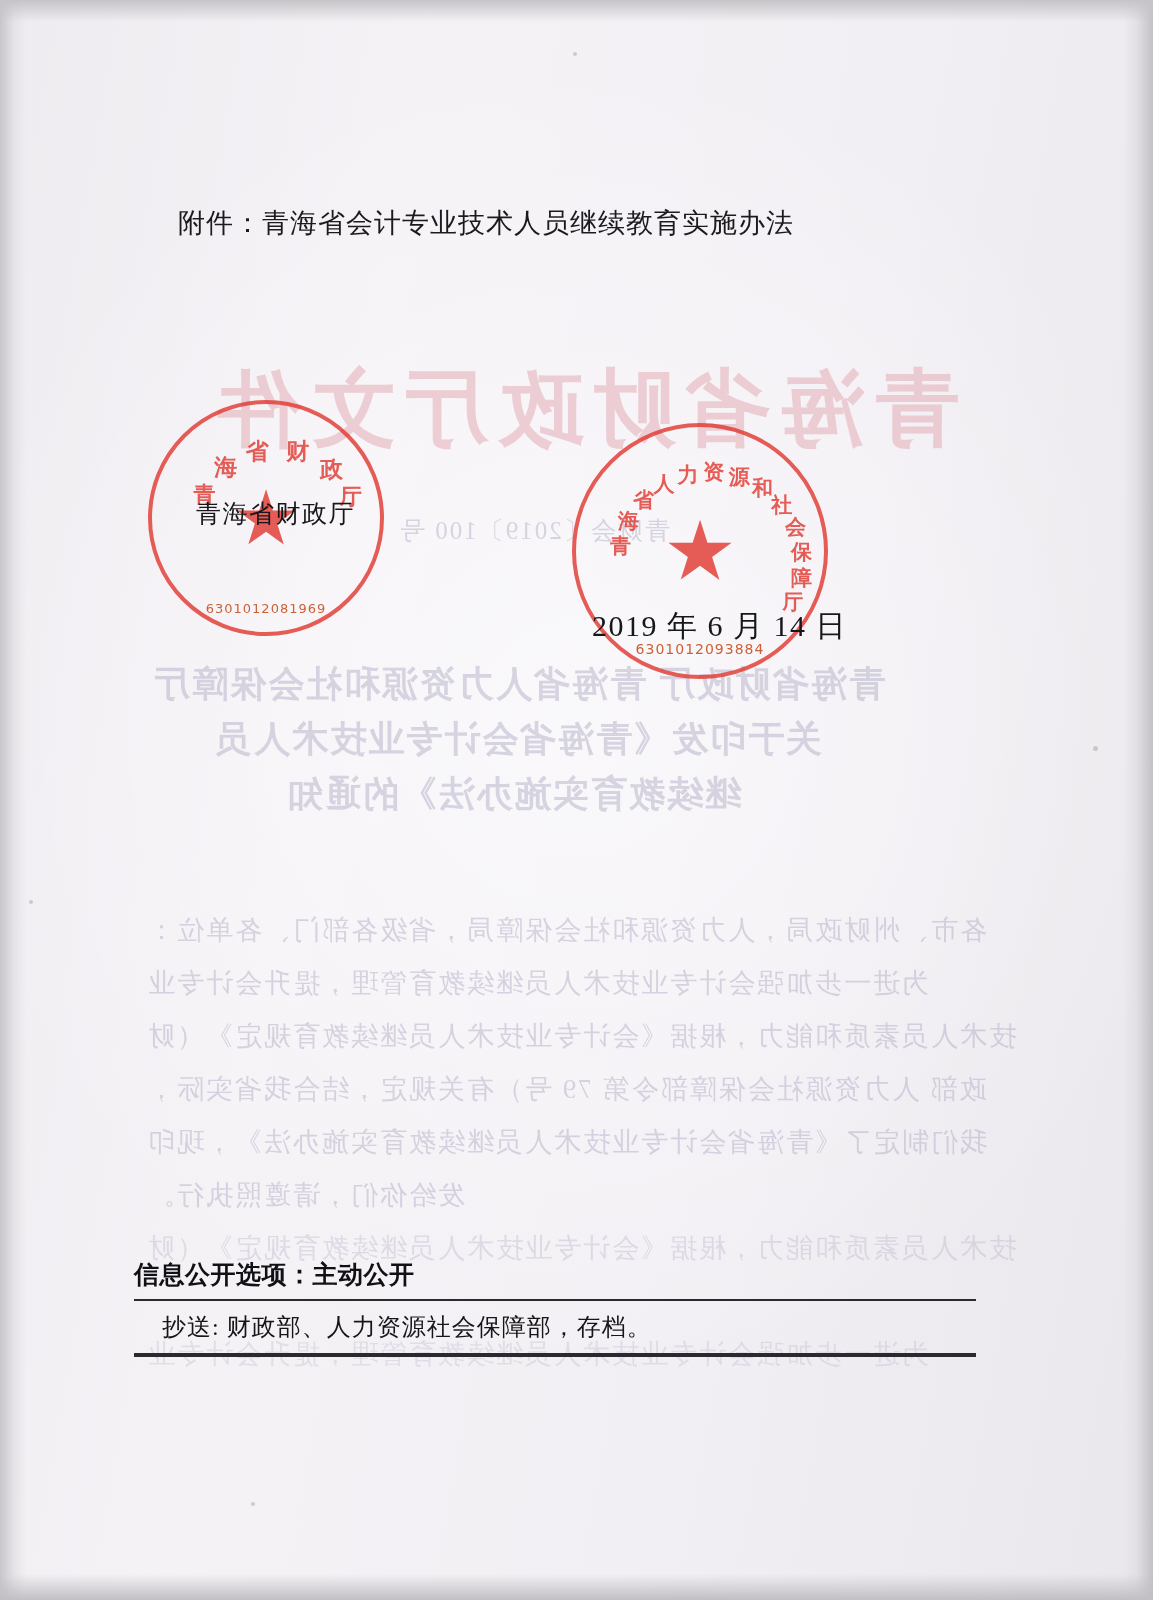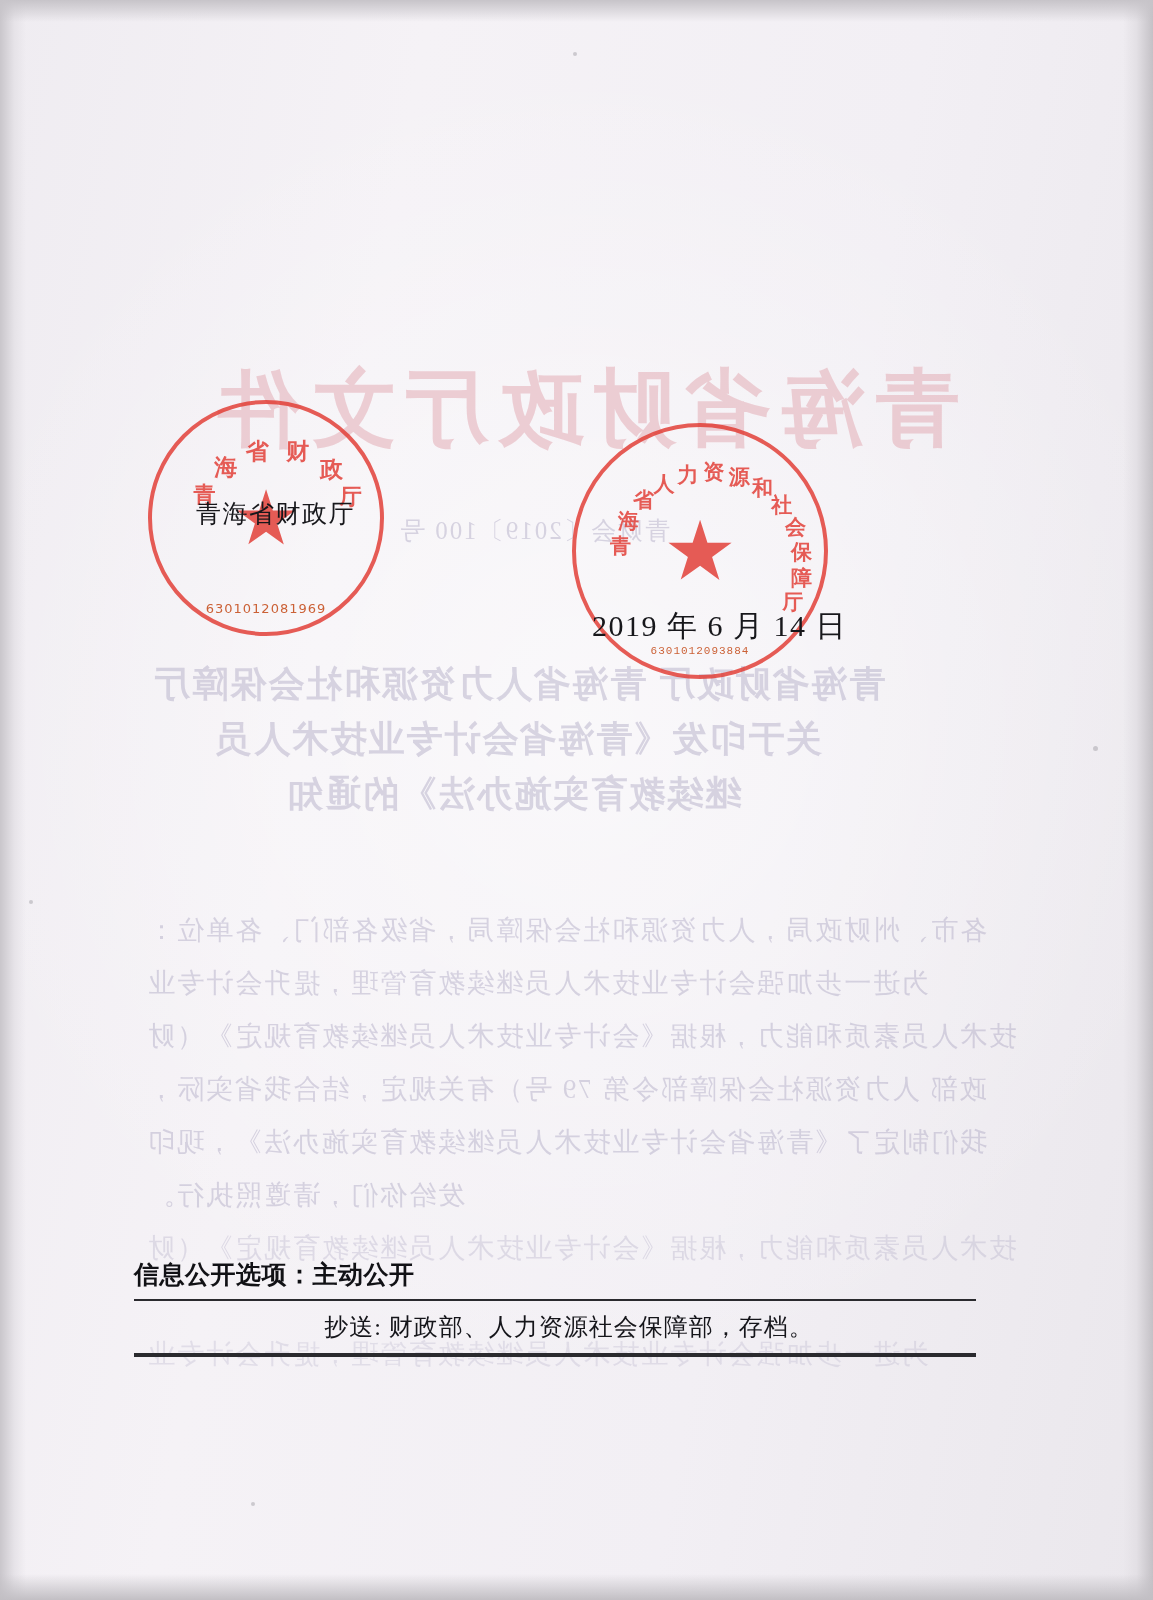--- a/index.html
+++ b/index.html
@@ -191,21 +191,21 @@
     display: flex;
     align-items: center;
     justify-content: space-between;
     font-size: 24px;
     color: #15151a;
     letter-spacing: 1px;
     padding: 10px 0 10px 28px;
     white-space: nowrap;
   }
   .footer-row.single {
-    justify-content: center;
+    justify-content: flex-start;
   }
   .footer-row .right {
     padding-right: 16px;
   }
 </style>
 </head>
 <body>
 
 <div class="page">
 
@@ -259,25 +259,26 @@
       <span class="seal-arc-char" style="transform: rotate(2deg) translate(0,-93px) rotate(-2deg); font-size:21px;">资</span>
       <span class="seal-arc-char" style="transform: rotate(18deg) translate(0,-93px) rotate(-18deg); font-size:21px;">源</span>
       <span class="seal-arc-char" style="transform: rotate(34deg) translate(0,-93px) rotate(-34deg); font-size:21px;">和</span>
       <span class="seal-arc-char" style="transform: rotate(50deg) translate(0,-93px) rotate(-50deg); font-size:21px;">社</span>
       <span class="seal-arc-char" style="transform: rotate(66deg) translate(0,-93px) rotate(-66deg); font-size:21px;">会</span>
       <span class="seal-arc-char" style="transform: rotate(82deg) translate(0,-92px) rotate(-82deg); font-size:21px;">保</span>
       <span class="seal-arc-char" style="transform: rotate(98deg) translate(0,-92px) rotate(-98deg); font-size:21px;">障</span>
       <span class="seal-arc-char" style="transform: rotate(114deg) translate(0,-90px) rotate(-114deg); font-size:21px;">厅</span>
     </div>
     <div class="seal-star" style="font-size:72px;">★</div>
-    <div class="seal-code" style="bottom:18px;font-size:11px;font-family:Liberation Mono, monospace;">6301012093884</div>
+    <div class="seal-code" style="bottom:18px;font-size:14px;">6301012093884</div>
   </div>
 
   <div class="content">
 
+    <div class="attachment-line">附件：青海省会计专业技术人员继续教育实施办法</div>
 
     <div class="signer signer-left">青海省财政厅</div>
 
 
     <div class="sign-date">2019 年 6 月 14 日</div>
 
     <div class="footer">
       <div class="footer-disclosure">
         <span>信息公开选项：</span><span>主动公开</span>
       </div>

